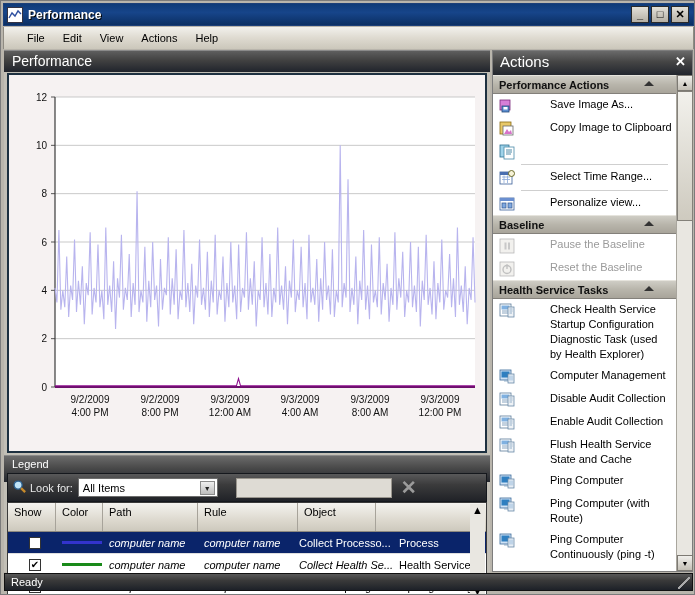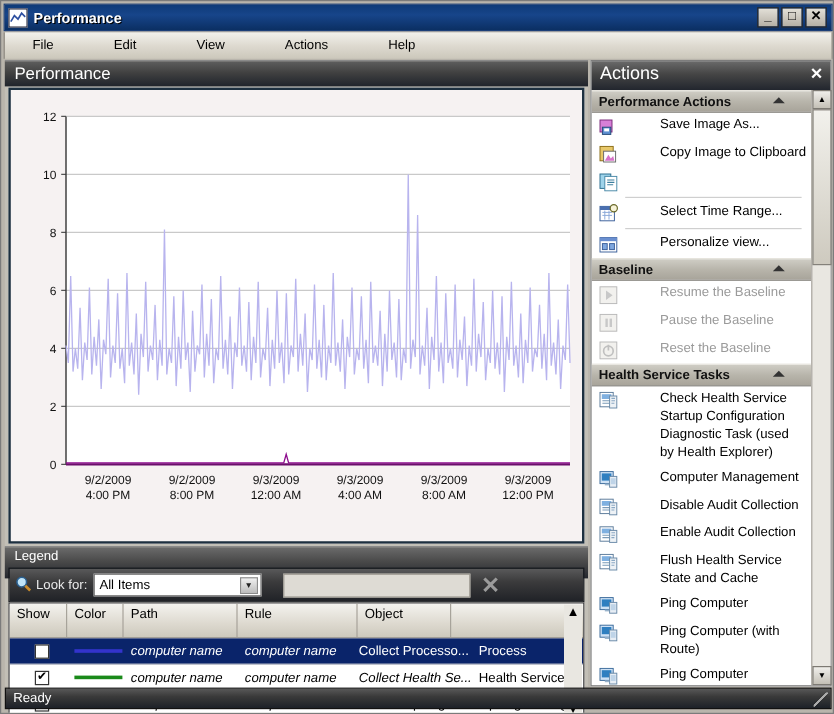--- a/index.html
+++ b/index.html
@@ -43,21 +43,21 @@
     display: flex; align-items: center; justify-content: center;
     font-size: 11px; color: #000; line-height: 1; font-weight: bold;
     font-family: "Liberation Sans", sans-serif;
   }
 
   
   #menubar {
     position: absolute; left: 2px; top: 26px; width: 691px; height: 22px;
     background: linear-gradient(to bottom,#f2f1ec 0%, #dedad0 50%, #cbc7bb 100%);
     border-left: 1px solid #8f8b82; border-right: 1px solid #8f8b82;
-    display: flex; align-items: center; padding-left: 14px; gap: 32px;
+    display: flex; align-items: center; padding-left: 14px;
   }
   #menubar .menu-item {
     padding: 3px 9px; color: #000; font-size: 11px;
   }
 
   
   #leftpane {
     position: absolute; left: 3px; top: 49px; width: 486px; height: 522px;
     background: #c2bfb6;
   }
@@ -410,27 +410,20 @@
                 <rect x="1" y="2" width="14" height="3" fill="#6a8fd0"></rect>
                 <rect x="3" y="7" width="4" height="5" fill="#7fa8e0" stroke="#3a5f9a" stroke-width="0.8"></rect>
                 <rect x="9" y="7" width="4" height="5" fill="#7fa8e0" stroke="#3a5f9a" stroke-width="0.8"></rect>
               </svg></span>
             <span class="lbl">Personalize view...</span>
           </div>
           <div class="group-header"><span>Baseline</span><span class="chev"></span></div>
           <div class="act-item disabled">
             <span class="ico"><svg width="17" height="16" viewBox="0 0 17 16">
                 <rect x="1" y="1" width="14" height="14" fill="#f2f1ee" stroke="#b8b8b8" stroke-width="0.8"></rect>
-                <path d="M6 4 L11.5 8 L6 12 Z" fill="#c8c8c8"></path>
-              </svg></span>
-            <span class="lbl">Resume the Baseline</span>
-          </div>
-          <div class="act-item disabled">
-            <span class="ico"><svg width="17" height="16" viewBox="0 0 17 16">
-                <rect x="1" y="1" width="14" height="14" fill="#f2f1ee" stroke="#b8b8b8" stroke-width="0.8"></rect>
                 <rect x="5.5" y="4.5" width="2" height="7" fill="#c8c8c8"></rect>
                 <rect x="9" y="4.5" width="2" height="7" fill="#c8c8c8"></rect>
               </svg></span>
             <span class="lbl">Pause the Baseline</span>
           </div>
           <div class="act-item disabled">
             <span class="ico"><svg width="17" height="16" viewBox="0 0 17 16">
                 <rect x="1" y="1" width="14" height="14" fill="#f2f1ee" stroke="#b8b8b8" stroke-width="0.8"></rect>
                 <circle cx="8" cy="8.5" r="4" fill="none" stroke="#c0c0c0" stroke-width="1.4"></circle>
                 <path d="M8 3.2 V8" fill="none" stroke="#c0c0c0" stroke-width="1.4"></path>

